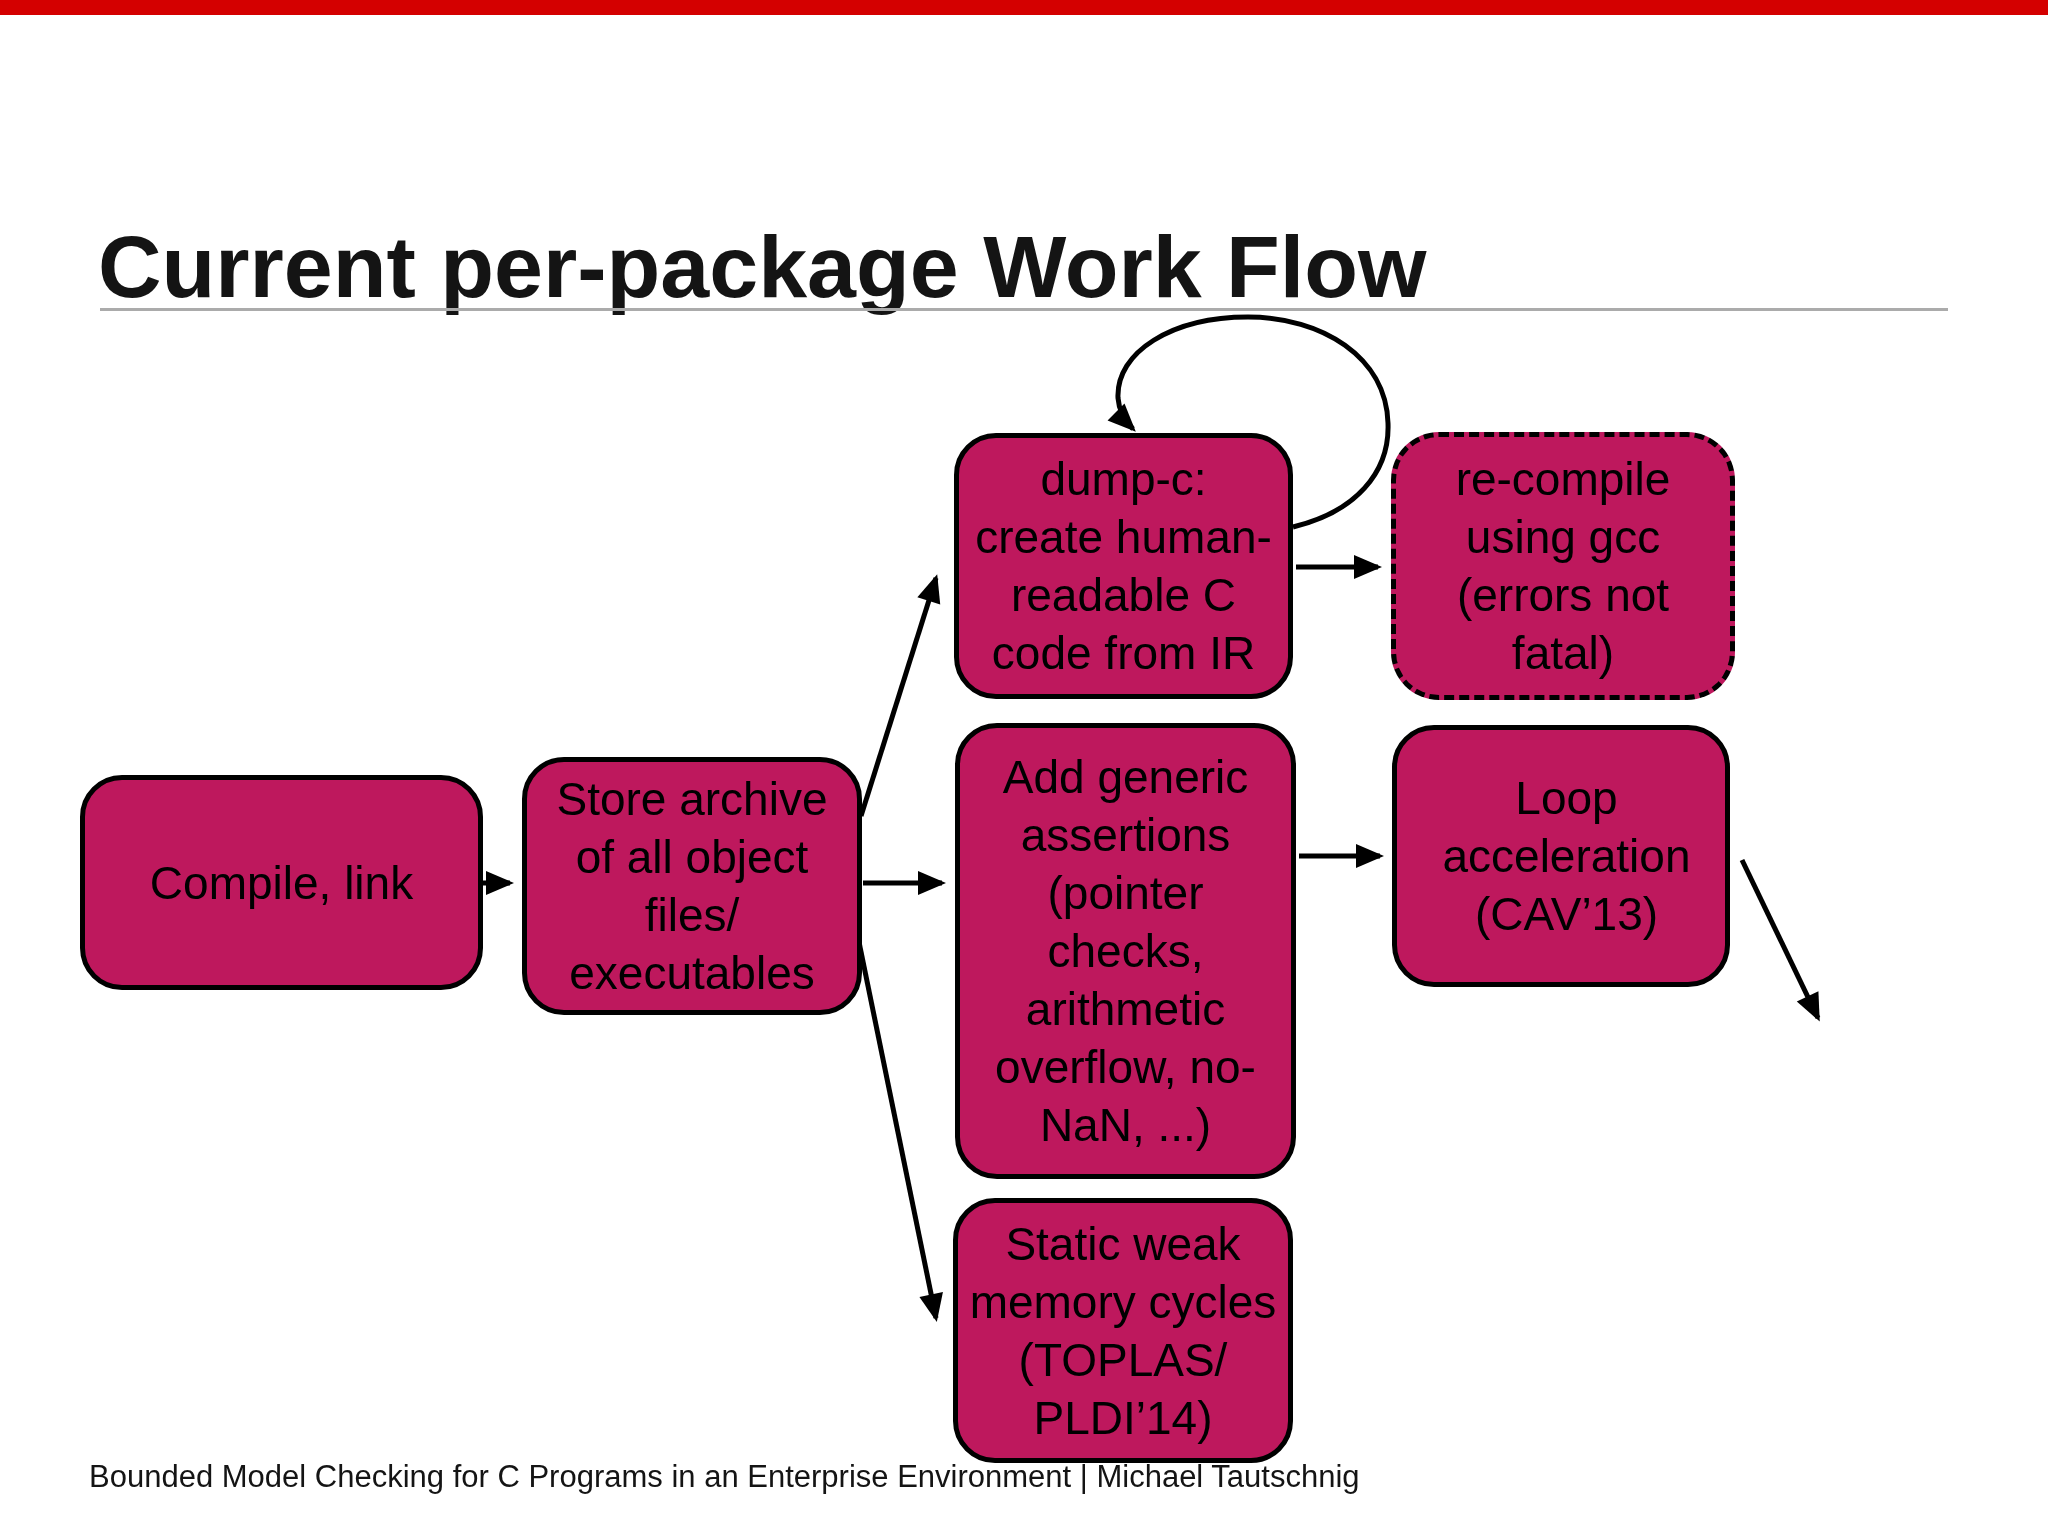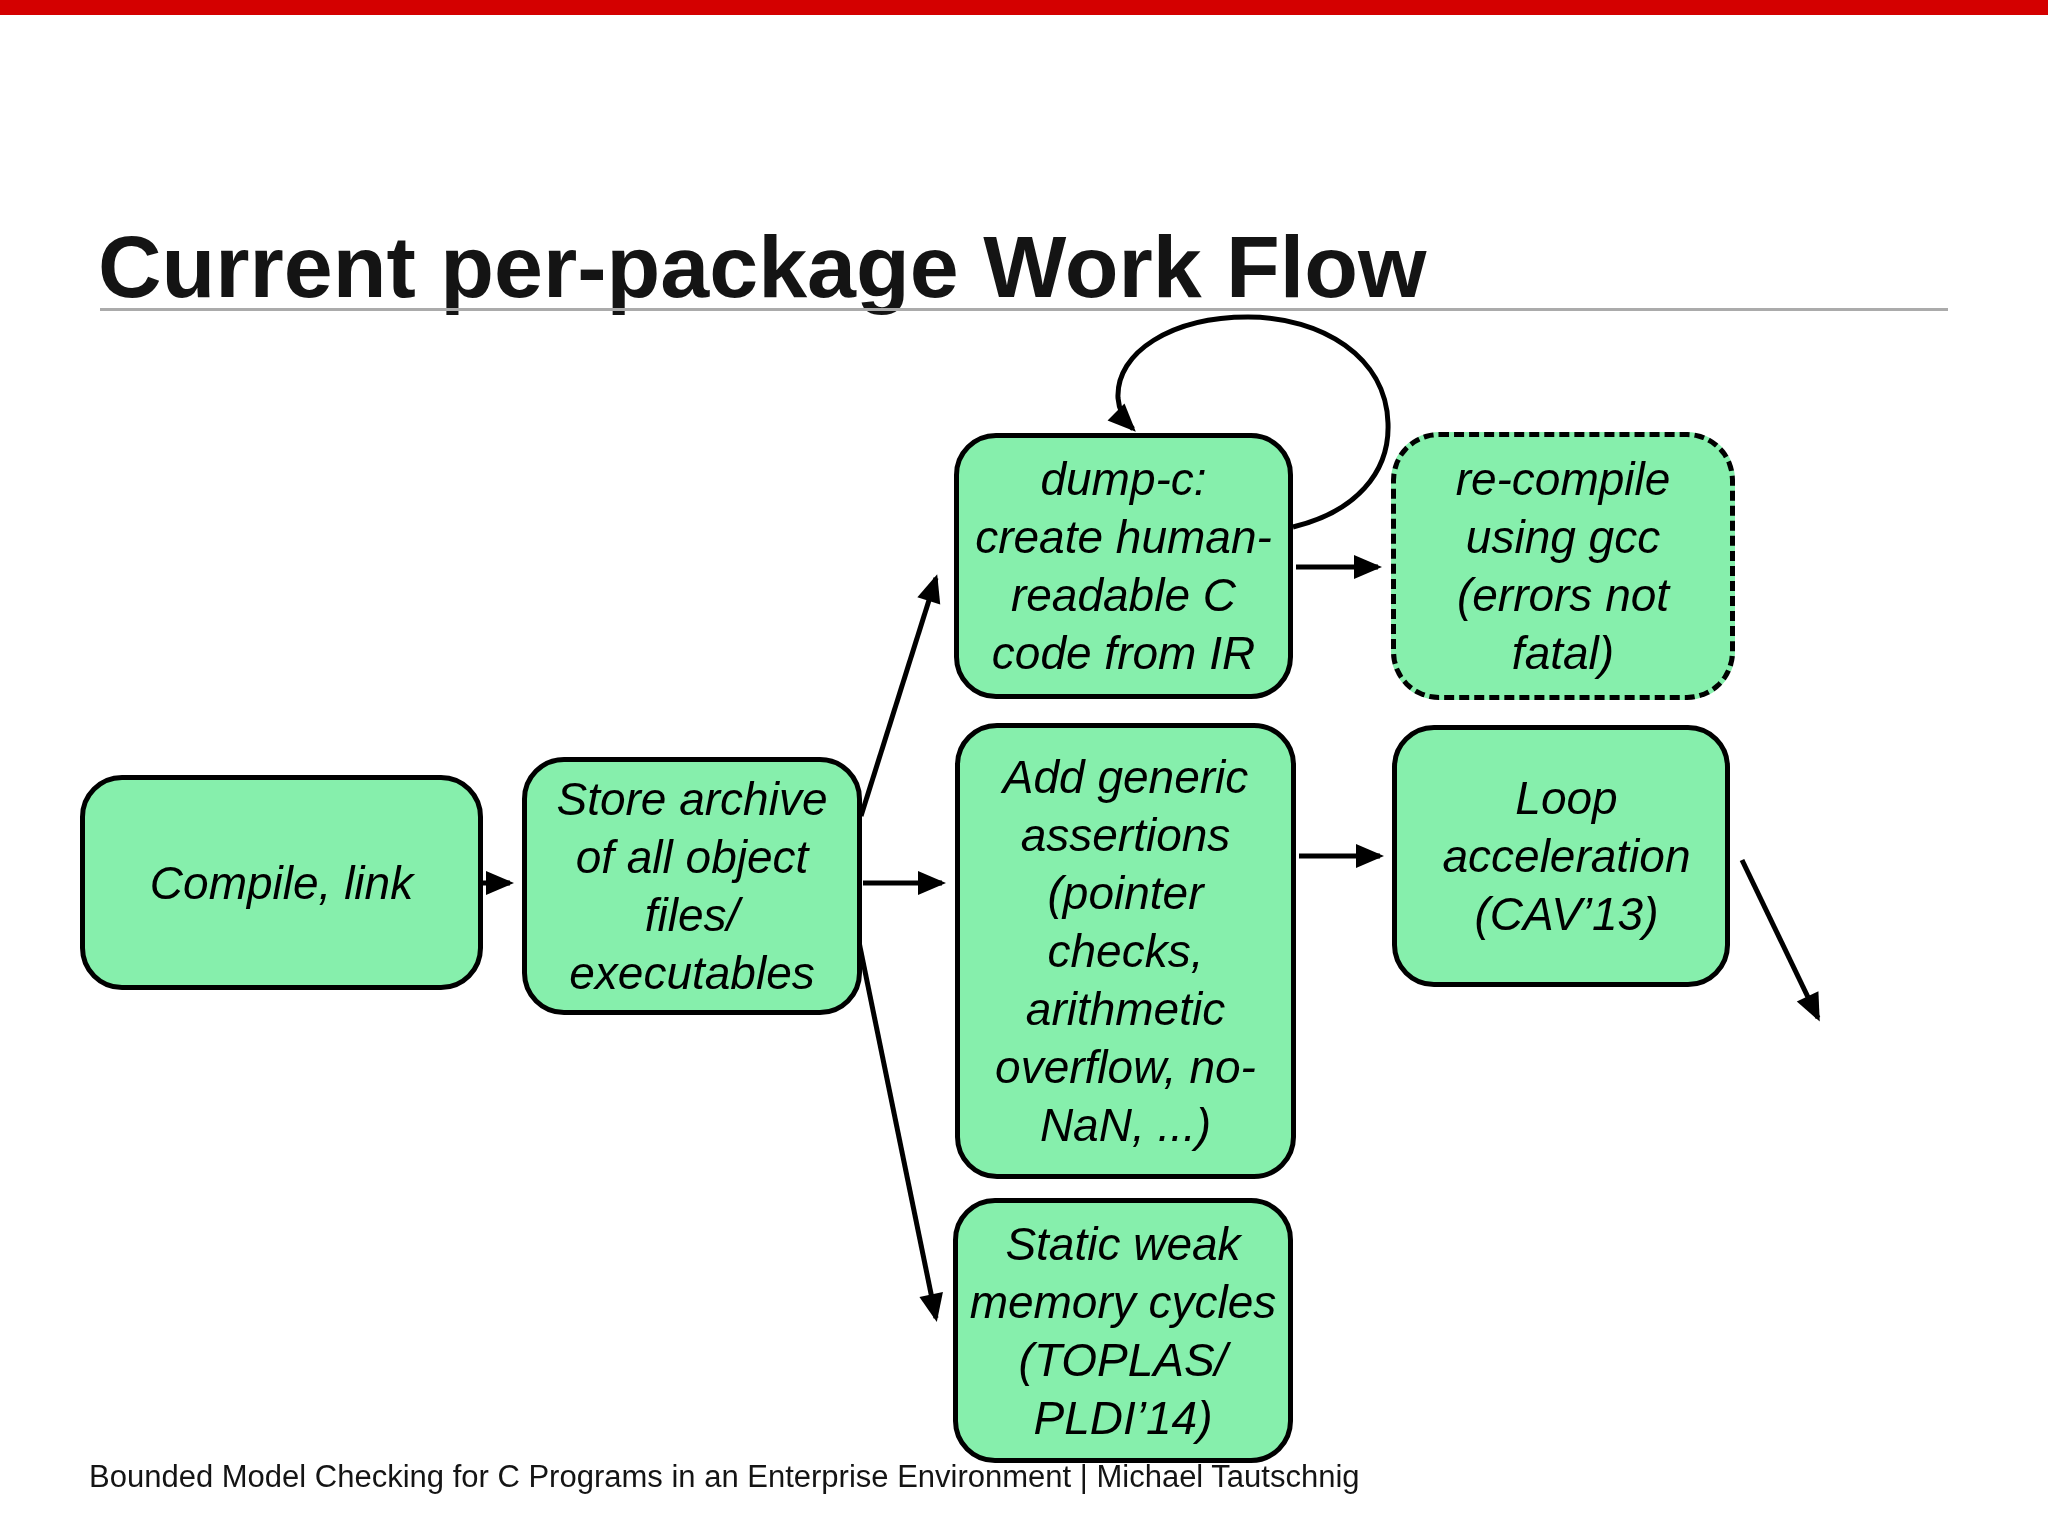--- a/index.html
+++ b/index.html
@@ -8,24 +8,24 @@
     font-family:"Liberation Sans",sans-serif;color:#000;overflow:hidden;
   }
   .redbar{position:absolute;left:0;top:0;width:2048px;height:15px;background:var(--accent,#d40000);}
   .title{
     position:absolute;left:98px;top:160px;font-size:88px;line-height:1.1;
     color:#141414;white-space:nowrap;letter-spacing:0px;
   }
   .divider{position:absolute;left:100px;top:308px;width:1848px;height:3px;background:#ababab;}
   .arrows{position:absolute;left:0;top:0;z-index:0;}
   .node{
-    position:absolute;z-index:1;box-sizing:border-box;background:#86efac;
+    position:absolute;z-index:1;box-sizing:border-box;background:#be185d;
     border:5px solid #000;border-radius:42px;
     display:flex;align-items:center;justify-content:center;text-align:center;
-    font-size:46px;line-height:58px;color:#000;font-style:italic;
+    font-size:46px;line-height:58px;color:#000;
   }
   .node .node-text{width:100%;padding:4px 6px;}
   .n-compile{left:80px;top:775px;width:403px;height:215px;}
   .n-store{left:522px;top:757px;width:340px;height:258px;}
   .n-dumpc{left:954px;top:433px;width:339px;height:266px;}
   .n-regcc{left:1391px;top:432px;width:344px;height:268px;border-style:dashed;border-radius:48px;}
   .n-addgen{left:955px;top:723px;width:341px;height:456px;}
   .n-loopacc{left:1392px;top:725px;width:338px;height:262px;padding-left:11px;}
   .n-static{left:953px;top:1198px;width:340px;height:265px;}
   .n-runcbmc{left:1652px;top:1035px;width:338px;height:425px;}

